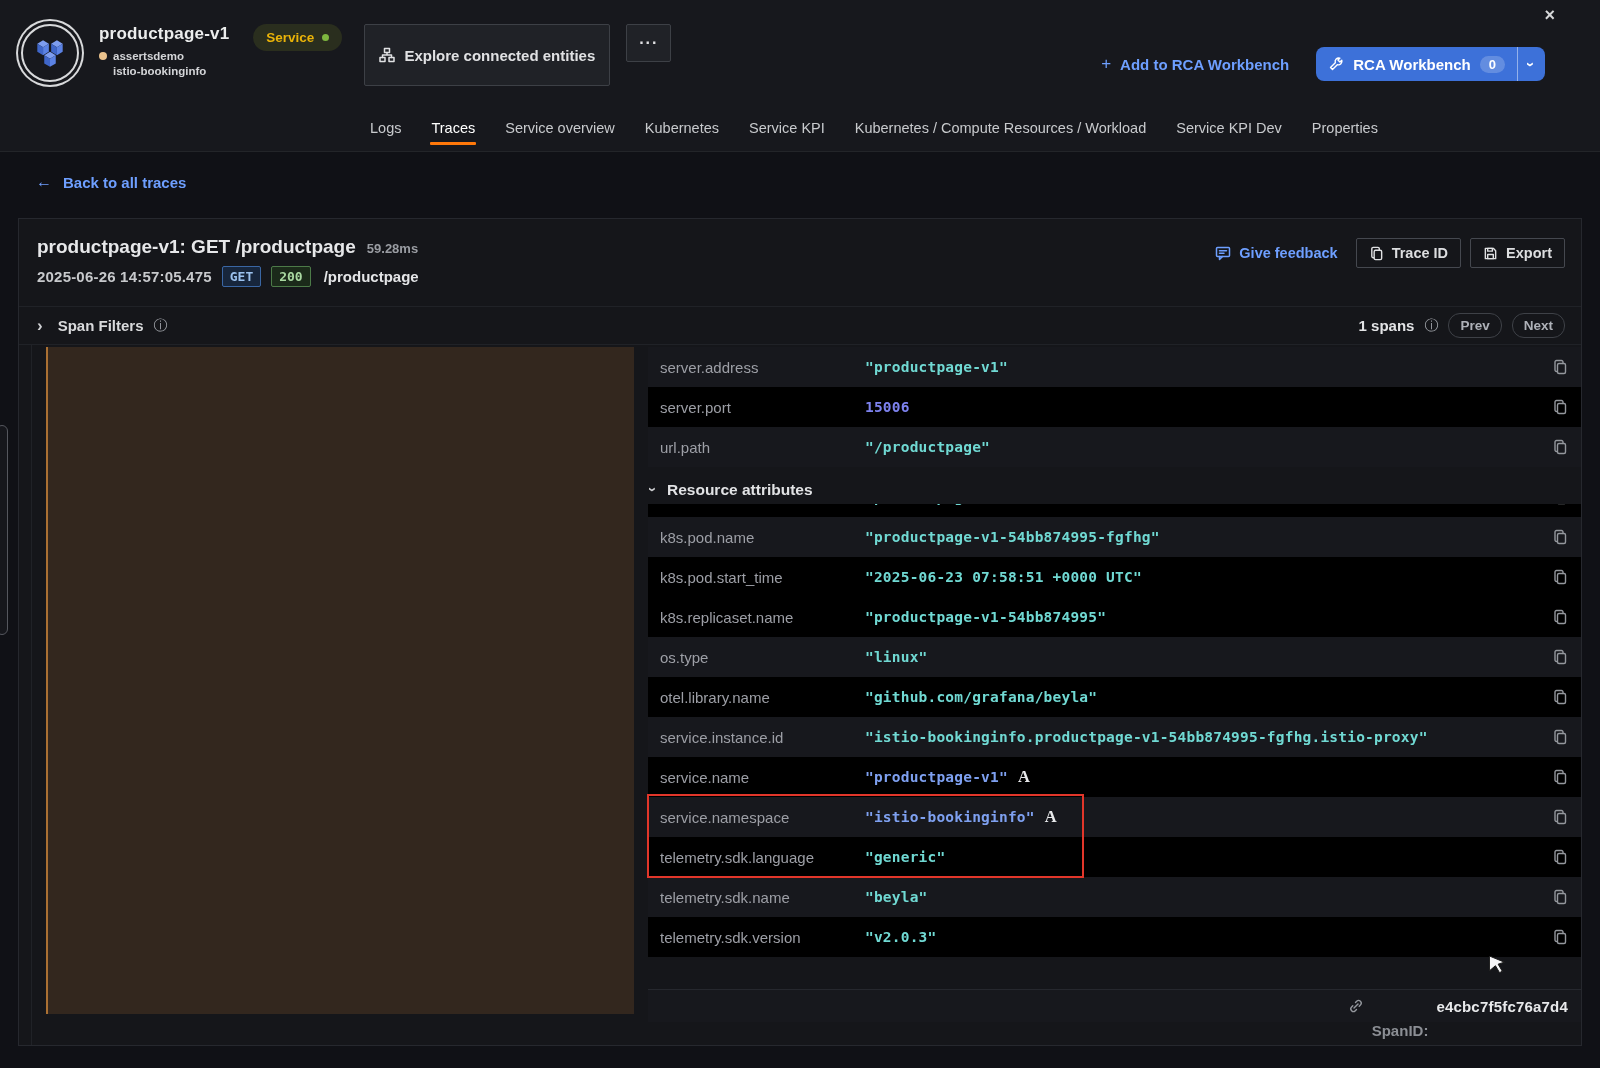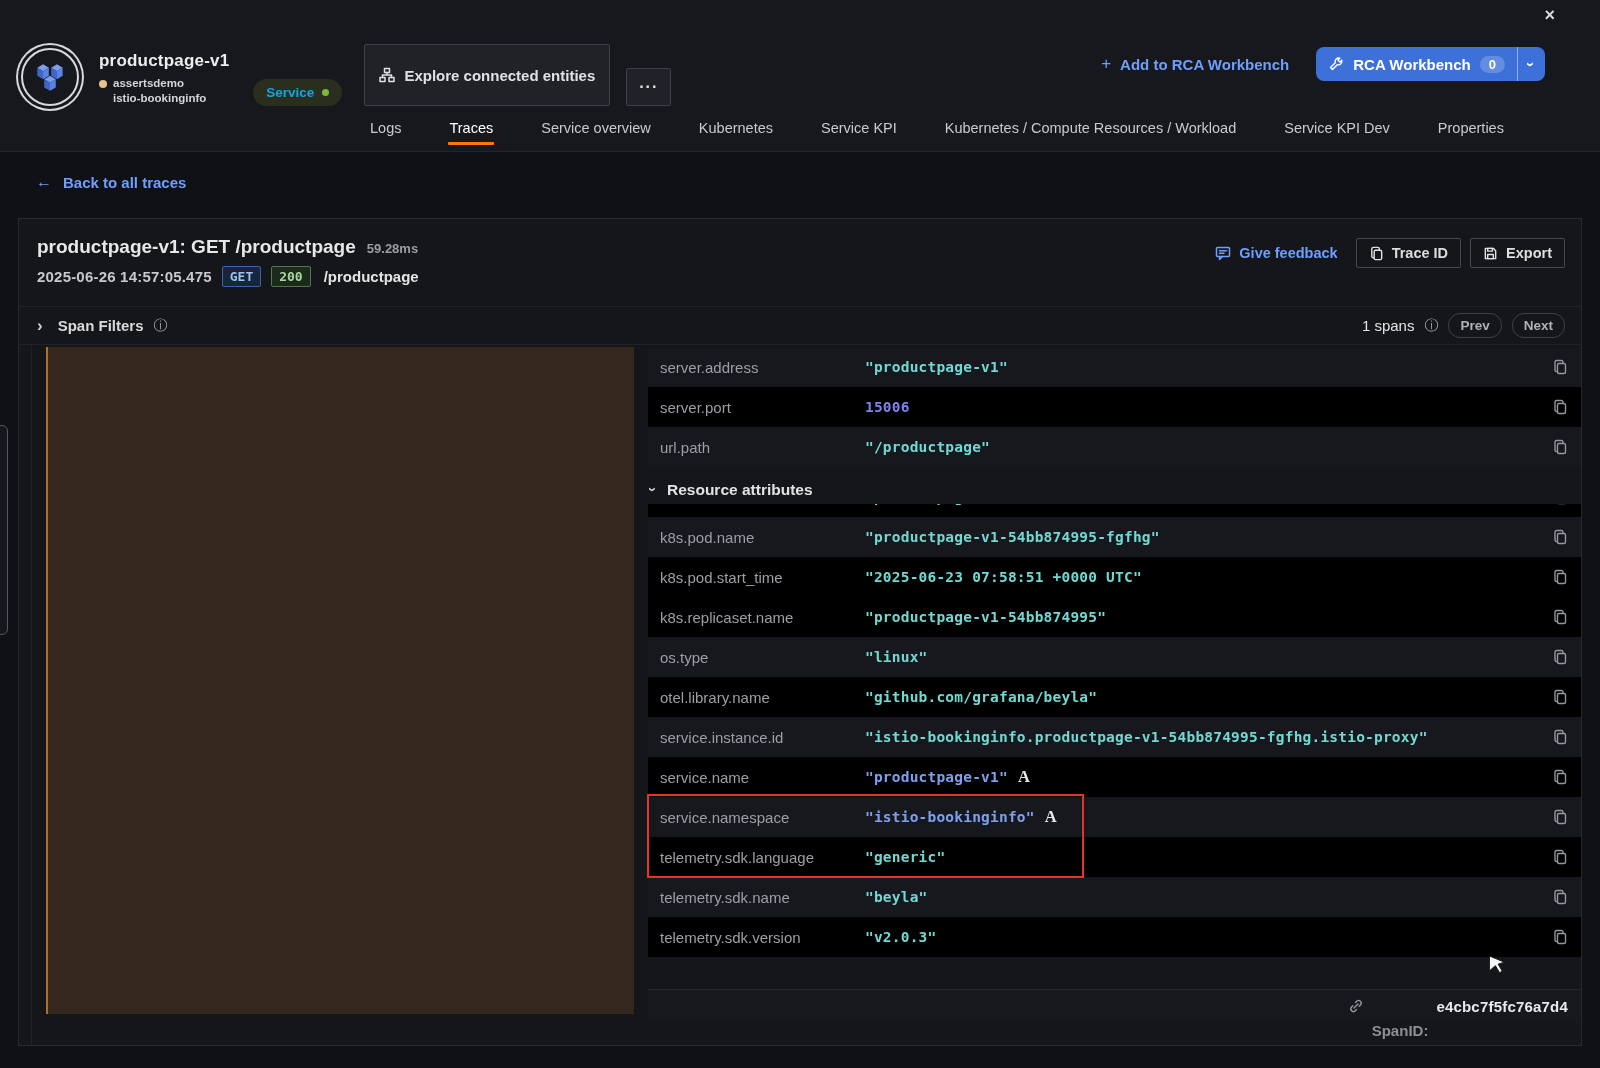--- a/index.html
+++ b/index.html
@@ -1,52 +1,52 @@
 <!DOCTYPE html>
 <html><head>
 <meta charset="utf-8">
 <style>
   html,body{margin:0;padding:0;background:#0c0d10;}
   .app{position:relative;width:1600px;height:1068px;overflow:hidden;background:#101116;
        color:#e4e5e7;font-family:"Liberation Sans",sans-serif;}
 
   
   .top{position:absolute;top:0;left:0;right:0;height:151px;background:#17181d;border-bottom:1px solid #232529;}
-  .header-row{position:absolute;top:44px;left:16px;display:flex;align-items:flex-end;}
+  .header-row{position:absolute;top:24px;left:16px;display:flex;align-items:flex-start;}
   .logo{width:54px;height:54px;border-radius:50%;border:2px solid #d8d9db;
         box-shadow:0 0 0 3px #17181d,0 0 0 5px #d8d9db;background:#17181d;
         display:flex;align-items:center;justify-content:center;flex:none;margin-left:5px;}
   .title-block{margin-left:20px;}
   .entity-title{font-size:17px;font-weight:700;color:#eceded;letter-spacing:.2px;}
   .entity-sub{margin-top:5px;font-size:11.5px;font-weight:600;color:#d4d5d8;line-height:1.3;}
   .env-line{display:flex;align-items:center;gap:6px;}
   .env-dot{width:8px;height:8px;border-radius:50%;background:#eac28d;flex:none;}
   .line2{margin-left:14px;}
   .service-pill{margin-left:24px;height:27px;padding:0 13px;border-radius:14px;background:#2a2e1e;
-        color:#0ea5e9;font-size:13.5px;font-weight:600;display:flex;align-items:center;gap:8px;}
+        color:#eab308;font-size:13.5px;font-weight:600;display:flex;align-items:center;gap:8px;}
   .service-pill .dot{width:7px;height:7px;border-radius:50%;background:#7eb63f;}
   .btn{display:flex;align-items:center;gap:9px;background:#202227;border:1px solid #3d4046;
        border-radius:2px;color:#e0e1e3;font-weight:600;cursor:pointer;}
   .explore-btn{margin-left:22px;height:36px;padding:12px 14px;font-size:15px;}
   .more-btn{margin-left:16px;height:36px;padding:0 12px;font-size:16px;letter-spacing:1px;font-weight:700;}
   .header-right{position:absolute;top:47px;right:55px;height:34px;display:flex;align-items:center;}
   .add-link{color:#6e9fff;font-weight:700;font-size:15px;display:flex;align-items:center;gap:9px;
             margin-right:27px;cursor:pointer;}
   .plus-glyph{font-size:17px;font-weight:500;}
   .rca-btn{display:flex;align-items:stretch;height:34px;border-radius:8px;overflow:hidden;
            background:#3d71d9;color:#fff;cursor:pointer;}
   .rca-main{display:flex;align-items:center;gap:9px;padding:0 12px;font-size:15px;font-weight:700;}
   .rca-count{background:rgba(255,255,255,.2);border-radius:10px;padding:1px 9px;font-size:13px;font-weight:600;}
   .rca-caret{display:flex;align-items:center;padding:0 11px;border-left:1px solid rgba(255,255,255,.45);}
   .rot90{display:inline-block;transform:rotate(90deg);font-size:15px;font-weight:700;}
   .close-x{position:absolute;top:5px;right:45px;font-size:18px;color:#d6d7d9;cursor:pointer;font-weight:600;}
 
   
   .tabs{position:absolute;left:0;right:0;bottom:0;height:46px;display:flex;align-items:center;
-        gap:46px;padding-left:369px;font-size:14.5px;}
+        gap:28px;padding-left:369px;font-size:14.5px;}
   .tab{position:relative;color:#c8cacd;font-weight:500;padding:14px 1px;cursor:pointer;white-space:nowrap;}
   .tab.active{color:#fff;}
   .tab.active::after{content:"";position:absolute;left:0;right:0;bottom:5px;height:3px;
         background:#ff780a;border-radius:1px;}
 
   
   .back-row{position:absolute;top:173px;left:36px;display:flex;align-items:center;gap:11px;
             color:#6e9fff;font-size:15px;font-weight:700;cursor:pointer;}
   .back-arrow{font-size:16px;font-weight:500;}
 
@@ -70,21 +70,21 @@
   .hbtn{display:flex;align-items:center;gap:8px;padding:6px 12px;border:1px solid #45484f;
         border-radius:2px;color:#dddee0;font-size:14.5px;font-weight:700;background:transparent;cursor:pointer;}
 
   
   .filters-bar{height:37px;border-top:1px solid #202227;display:flex;align-items:center;
                padding:0 16px 0 18px;flex:none;}
   .collapse-chevron{color:#cfd0d3;font-size:17px;margin-right:15px;font-weight:600;cursor:pointer;}
   .filters-label{font-size:15px;font-weight:700;color:#d9dadc;margin-right:10px;}
   .info-glyph{color:#9ea1a7;font-size:14px;}
   .filters-right{margin-left:auto;display:flex;align-items:center;gap:10px;}
-  .spans-count{font-size:15px;font-weight:400;color:#e2e3e5;}
+  .spans-count{font-size:15px;font-weight:700;color:#e2e3e5;}
   .pnbtn{padding:4px 11px;border:1px solid #3e4147;border-radius:12px;color:#aeb1b8;
          font-size:13.5px;font-weight:600;cursor:pointer;background:transparent;}
 
   
   .card-body{flex:1;display:flex;min-height:0;border-top:1px solid #202227;position:relative;}
   .card-body::before{content:"";position:absolute;left:12px;top:0;bottom:0;width:1px;background:#202227;}
   .timeline{margin:2px 0 31px 27px;width:586px;background:#33271e;border-left:2px solid #aa7033;flex:none;}
   .attrs{flex:1;margin:2px 0 23px 14px;display:flex;flex-direction:column;min-height:0;}
 
   .attr-row{height:40px;flex:none;display:flex;align-items:center;padding:0 13px 0 12px;

